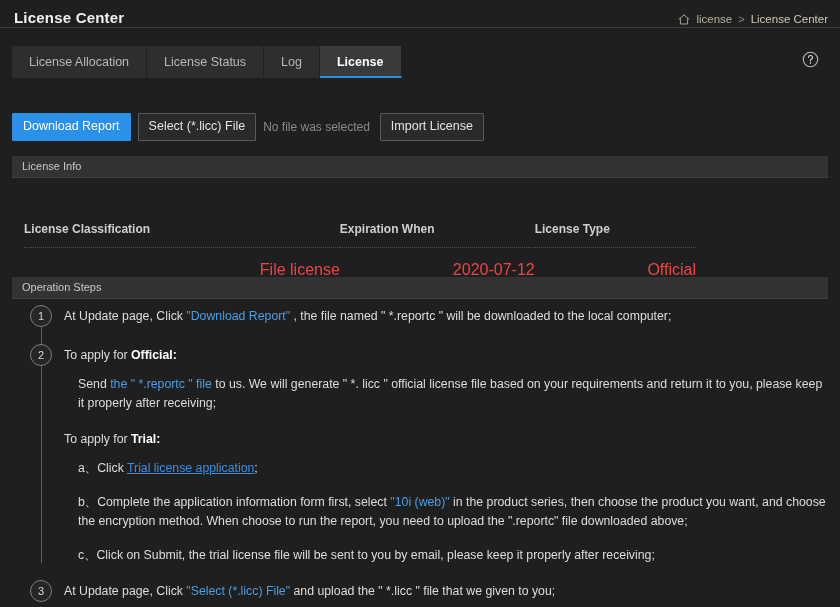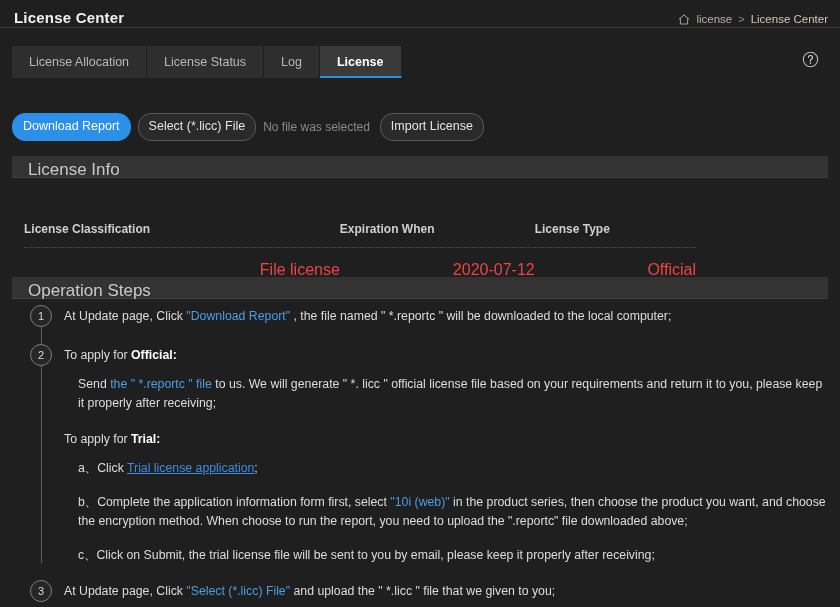--- a/index.html
+++ b/index.html
@@ -75,21 +75,21 @@
   }
   .btn {
     font-family: "Liberation Sans", sans-serif;
     font-size: 12.5px;
     line-height: 1;
     padding: 6px 10px 7px;
     border: 1px solid #5a5a5a;
     background: #2a2a2a;
     color: #e4e4e4;
     cursor: pointer;
-    border-radius: 13px;
+    border-radius: 1px;
     white-space: nowrap;
   }
   .btn-primary {
     background: #2b90e8;
     border: 1px solid #2b90e8;
     color: #ffffff;
   }
   .file-status {
     font-size: 12px;
     color: #8a8a8a;
@@ -100,22 +100,22 @@
 
   
   .section-bar {
     position: absolute;
     left: 12px; width: 816px;
     height: 22px;
     background: #333333;
     border-bottom: 1px dotted #4a4a4a;
   }
   .section-bar span {
-    position: absolute; left: 16px; top: 4px;
-    font-size: 17px; color: #c9c9c9; text-align: right;
+    position: absolute; left: 10px; top: 4px;
+    font-size: 11px; color: #c9c9c9; text-align: right;
   }
 
   
   .info-table {
     position: absolute;
     left: 24px; top: 198px;
     width: 672px;
   }
   .info-table table { border-collapse: collapse; width: 100%; margin-top: 18px; }
   .info-table th {

